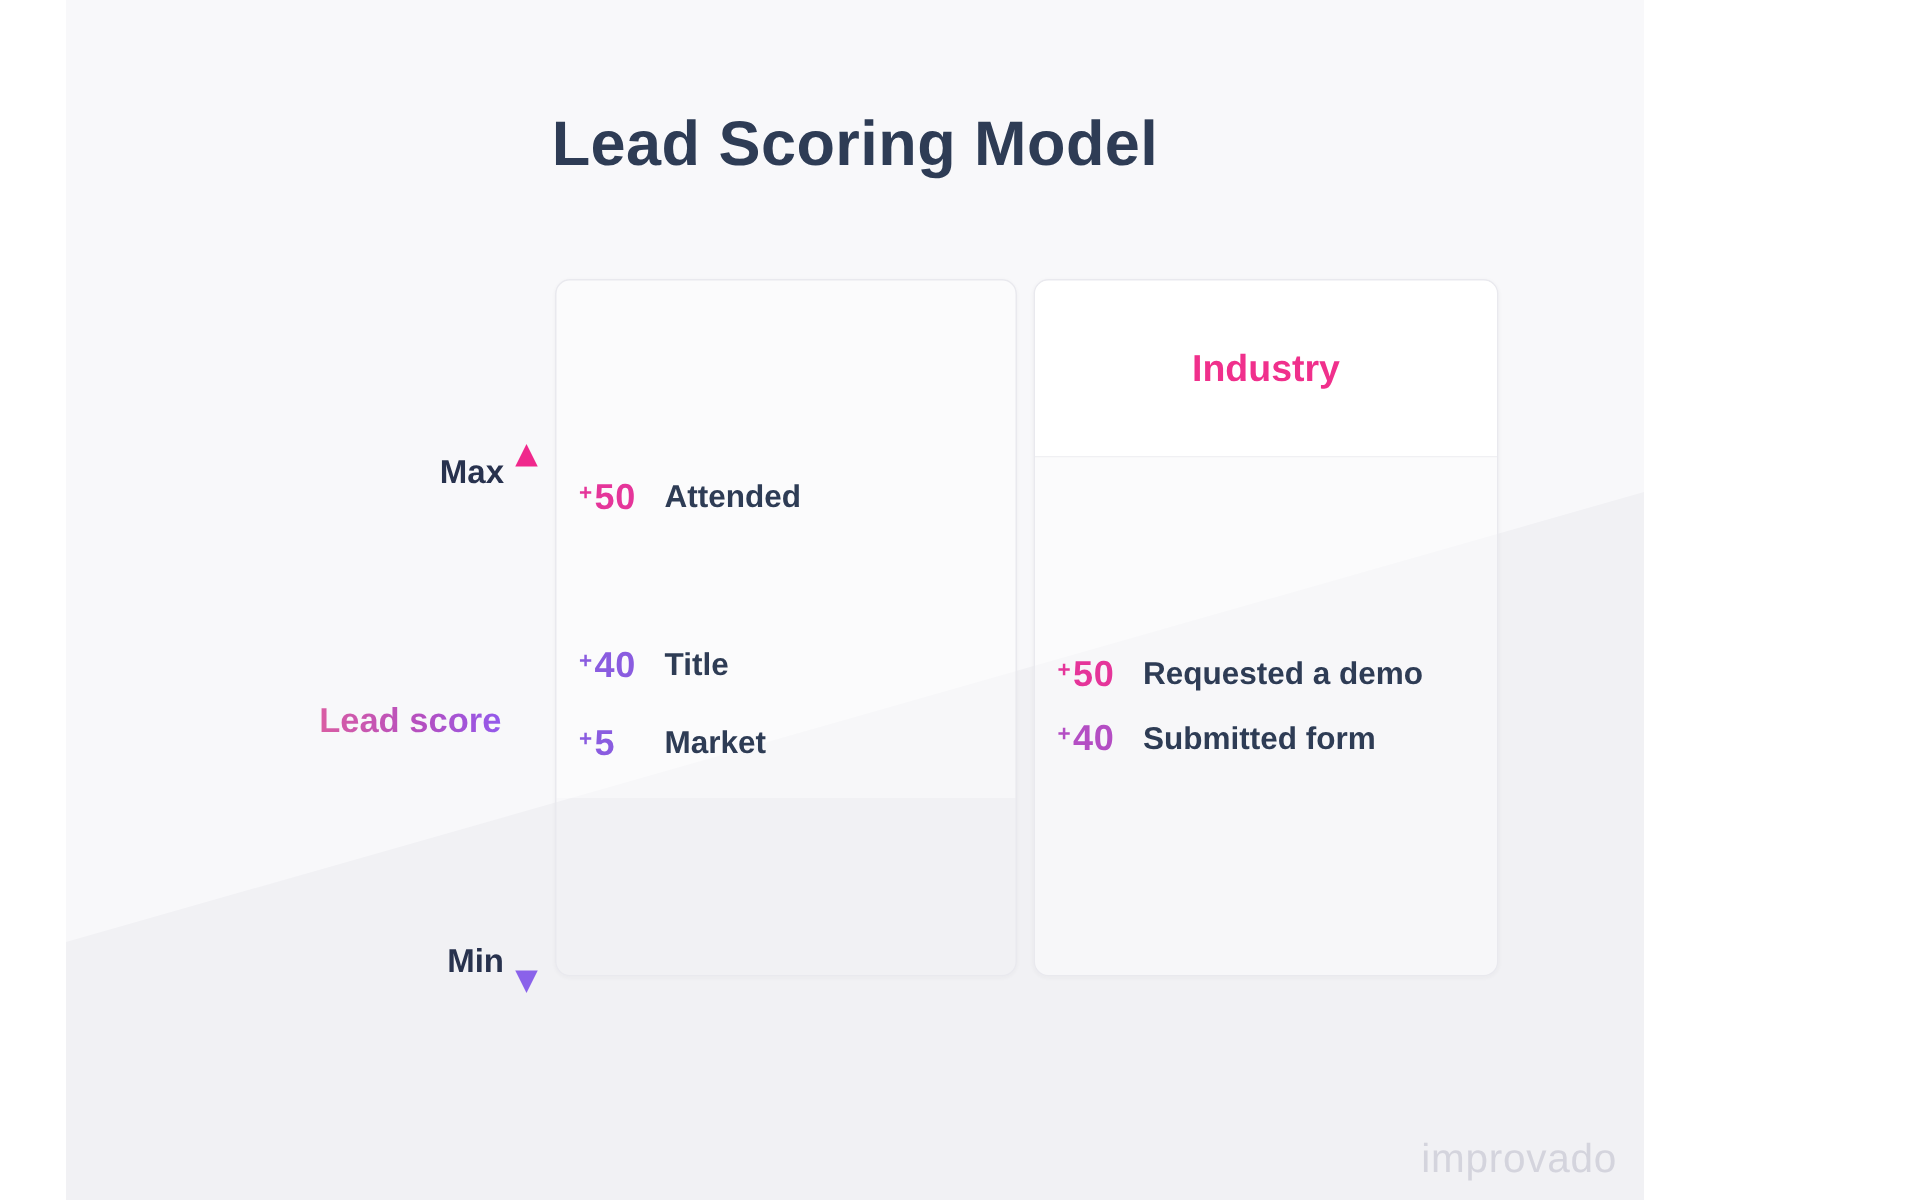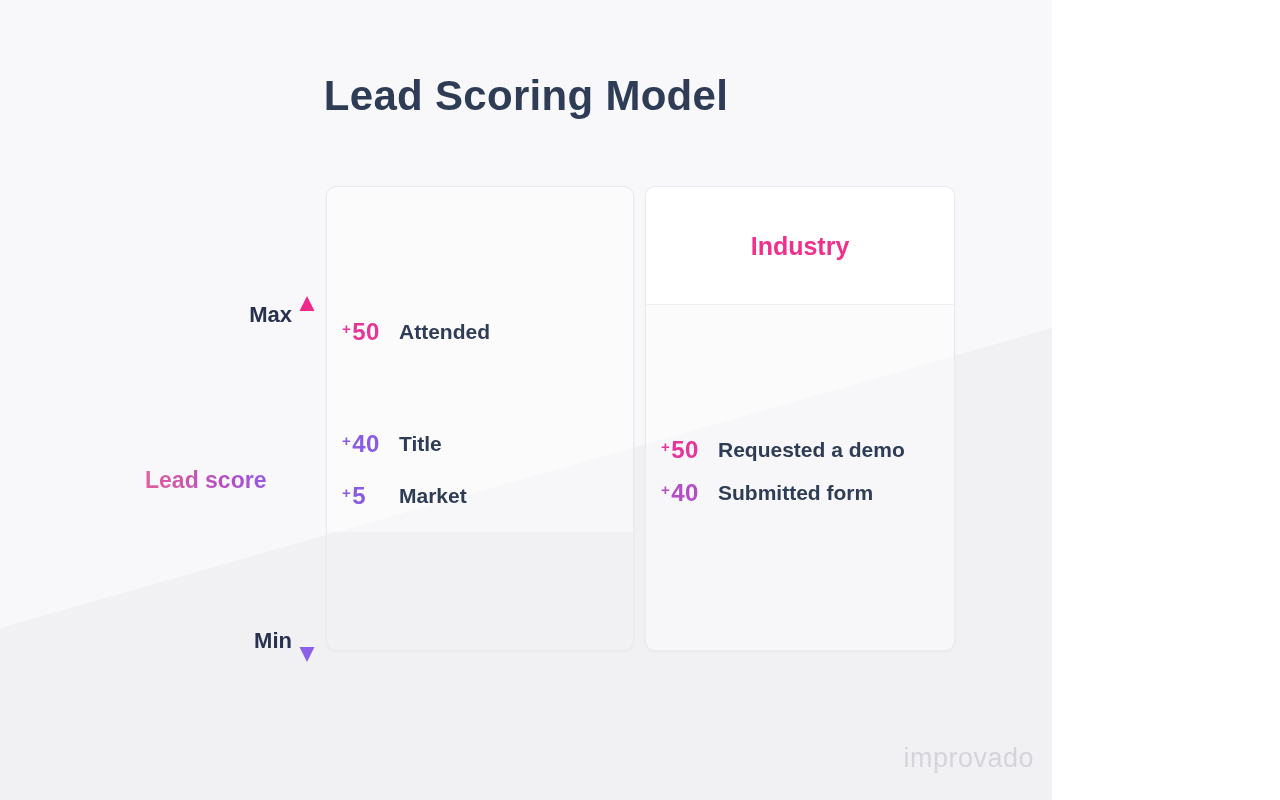--- a/index.html
+++ b/index.html
@@ -5,20 +5,21 @@
   * { margin: 0; padding: 0; box-sizing: border-box; }
   html, body { width: 1280px; height: 800px; }
   body { font-family: "Liberation Sans", sans-serif; }
 
   .stage {
     position: relative;
     width: 1052px;
     height: 800px;
     background: #f1f1f4;
     overflow: hidden;
+    margin-left: 44px;
   }
 
   
   .bg-sheen {
     position: absolute;
     inset: 0;
     background: #f8f8fa;
     clip-path: polygon(0 0, 100% 0, 100% 41%, 0 78.5%);
   }
 
@@ -124,42 +125,42 @@
     font-size: 22px;
     font-weight: 700;
     color: #28324e;
     line-height: 24px;
   }
   .axis-max { top: 303px; }
   .axis-min { top: 629px; }
 
   .axis-title {
     position: absolute;
-    left: 145px;
+    left: 157px;
     top: 466px;
     width: 145px;
-    text-align: left;
+    text-align: center;
     font-size: 23px;
     font-weight: 800;
     line-height: 28px;
     color: #a352c8;
   }
   @supports ((-webkit-background-clip: text) or (background-clip: text)) {
     .axis-title {
       background: linear-gradient(90deg, #e0609e 0%, #b54fc0 55%, #8b5cf6 100%);
       -webkit-background-clip: text;
       background-clip: text;
       color: transparent;
     }
   }
 
   .watermark {
     position: absolute;
     right: 18px;
-    bottom: 26px;
+    bottom: 12px;
     font-size: 27px;
     font-weight: 500;
     letter-spacing: 0.5px;
     color: #d4d4dd;
   }
 </style>
 </head>
 <body>
 
 <div class="stage">

